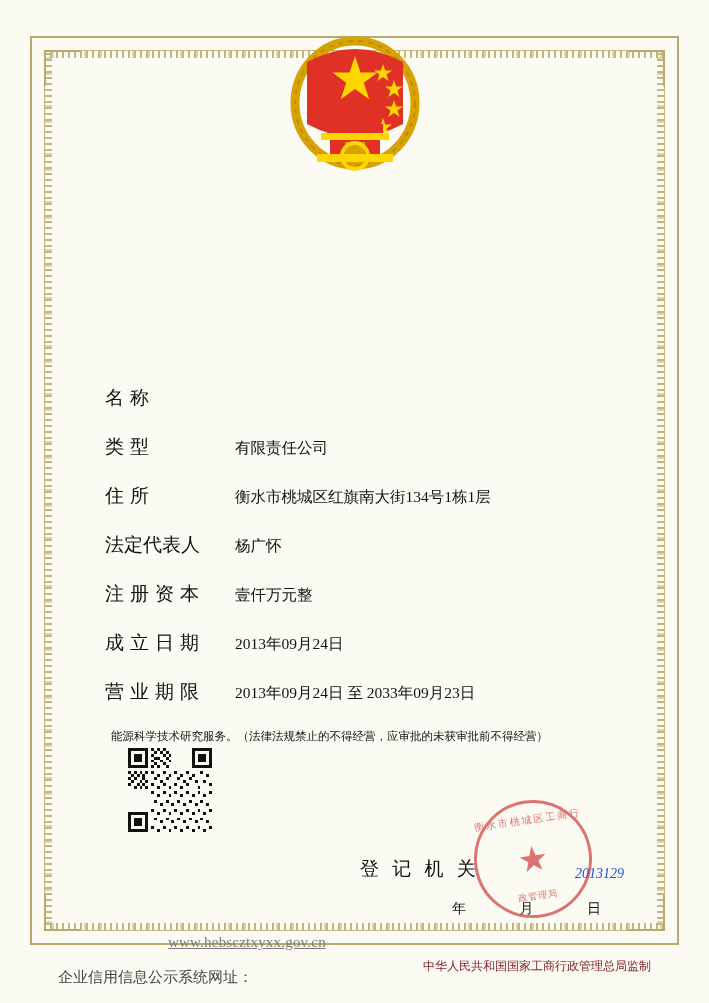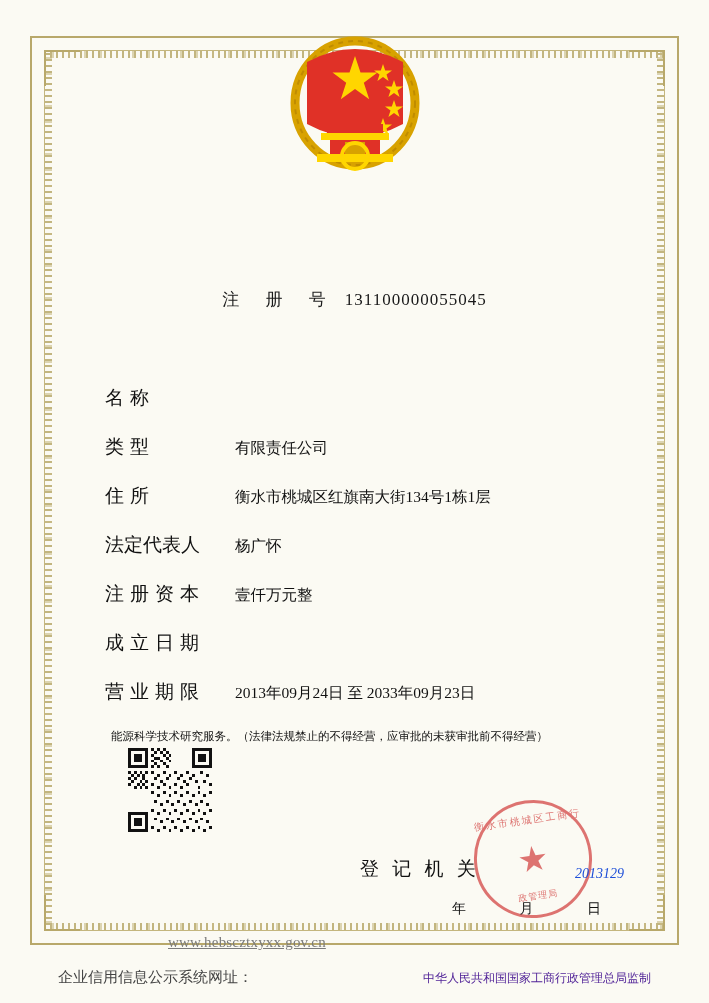--- a/index.html
+++ b/index.html
@@ -230,23 +230,23 @@
   .footer-left {
     position: absolute;
     left: 58px;
     bottom: 16px;
     font-size: 15px;
     color: #444;
   }
   .footer-right {
     position: absolute;
     right: 58px;
-    bottom: 16px;
+    bottom: 28px;
     font-size: 12px;
-    color: #4c1d95;
+    color: #7f1d1d;
   }
 </style>
 </head>
 <body>
 
 <div class="page">
 
   <div class="border-outer"></div>
   <div class="greek-band"></div>
   <div class="greek-band2"></div>
@@ -275,23 +275,20 @@
       <rect x="46" y="105" width="68" height="7" fill="#ffd600"></rect>
       <rect x="55" y="112" width="50" height="14" fill="#e03127"></rect>
       <rect x="42" y="126" width="76" height="8" fill="#ffd600"></rect>
       <rect x="70" y="114" width="20" height="12" fill="#d8a200"></rect>
 
       <circle cx="80" cy="128" r="13" fill="none" stroke="#ffd600" stroke-width="4"></circle>
     </svg>
   </div>
 
 
-  <div class="reg-row">
-    <span class="reg-label">注 册 号</span><span class="reg-number">131100000055045</span>
-  </div>
 
   <div class="fields">
     <div class="row">
       <div class="label">名        称</div>
     </div>
     <div class="row">
       <div class="label">类        型</div>
       <div class="value">有限责任公司</div>
     </div>
     <div class="row gap-after">
@@ -301,20 +298,21 @@
     <div class="row">
       <div class="label wide">法定代表人</div>
       <div class="value">杨广怀</div>
     </div>
     <div class="row">
       <div class="label">注 册 资 本</div>
       <div class="value">壹仟万元整</div>
     </div>
     <div class="row">
       <div class="label">成 立 日 期</div>
+      <div class="value">2013年09月24日</div>
     </div>
     <div class="row">
       <div class="label">营 业 期 限</div>
       <div class="value">2013年09月24日 至 2033年09月23日</div>
     </div>
     <div class="row">
       <div class="value small">能源科学技术研究服务。（法律法规禁止的不得经营，应审批的未获审批前不得经营）</div>
     </div>
   </div>
 

